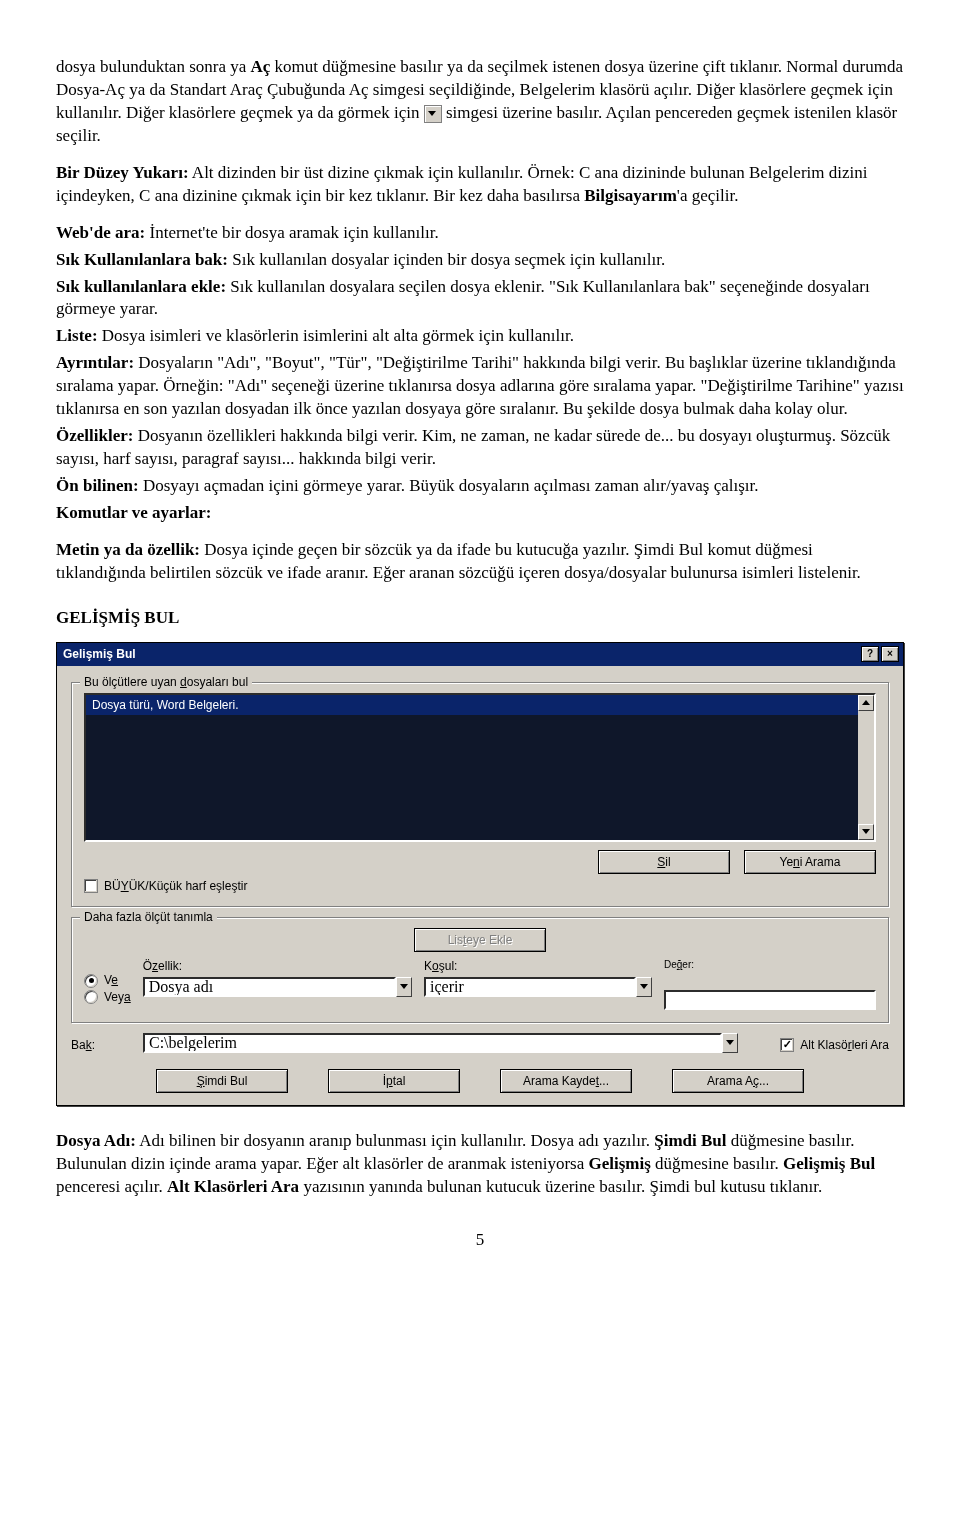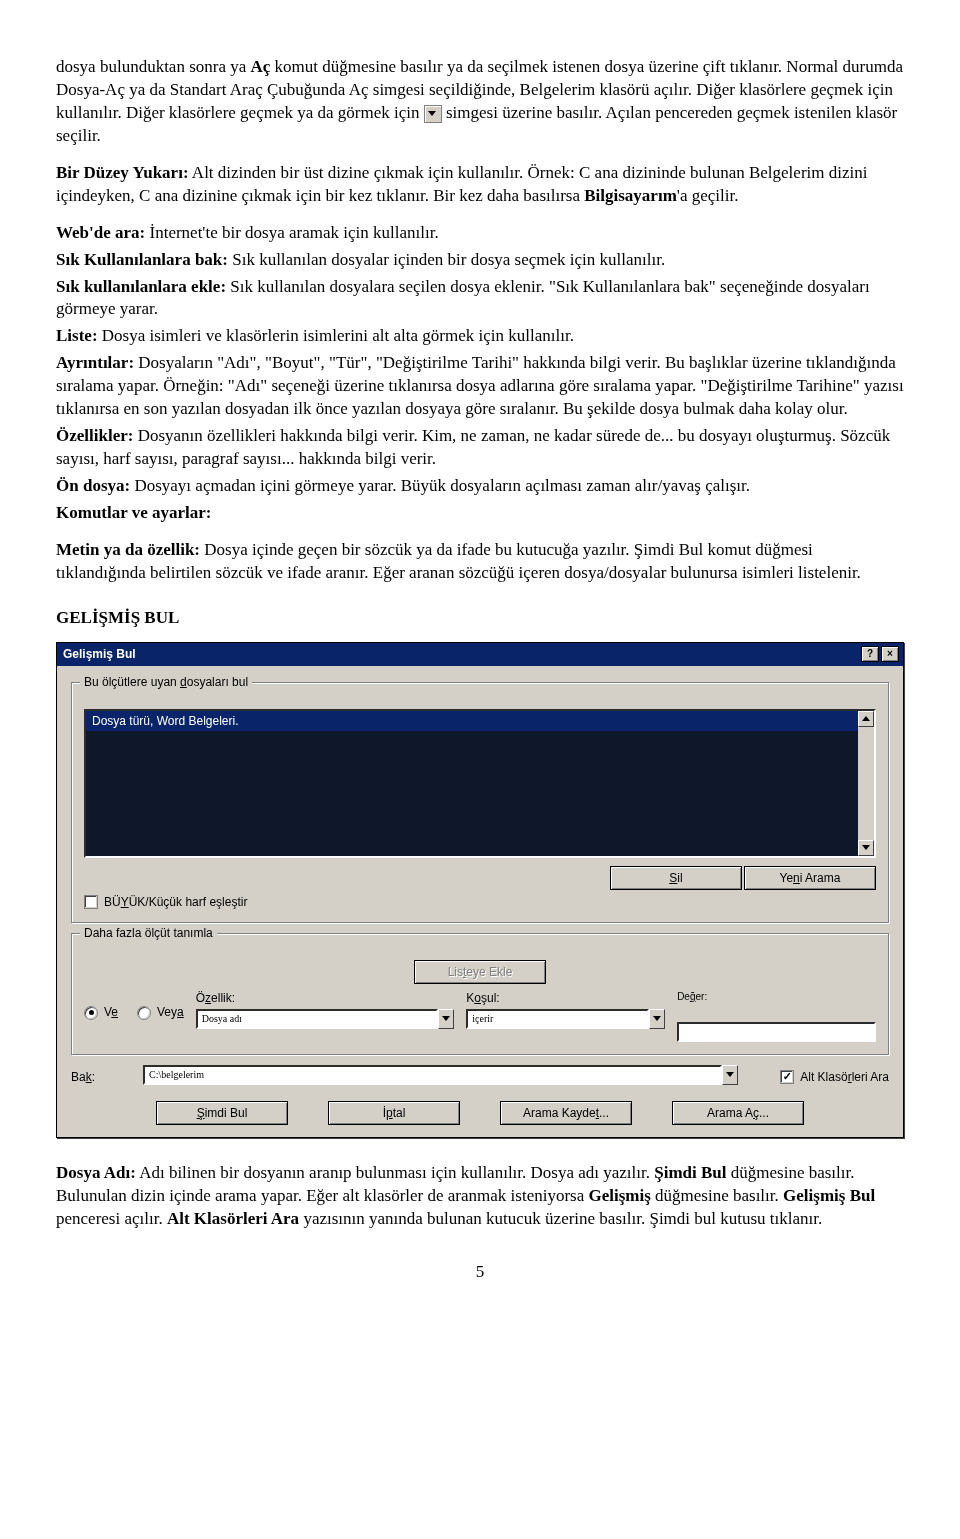--- a/index.html
+++ b/index.html
@@ -6,41 +6,41 @@
 p{margin:0 0 4px 0}
 .spaced{margin-top:14px}
 .section-h{font-weight:700;margin-top:22px}
 .inline-icon{display:inline-block;width:16px;height:16px;background:#d4d0c8;border:1px solid #808080;vertical-align:middle;position:relative;box-shadow:inset 1px 1px 0 #fff}
 .inline-icon::after{content:"";position:absolute;left:3px;top:5px;border-left:4px solid transparent;border-right:4px solid transparent;border-top:5px solid #000}
 .dialog{font-family:Tahoma,Arial,sans-serif;font-size:12px;color:#000;margin-top:12px;border:1px solid #000;background:#d4d0c8;box-shadow:1px 1px 0 #404040}
 .titlebar{background:linear-gradient(to right,#0a246a,#0a246a);color:#fff;padding:3px 4px 4px 6px;font-weight:700;display:flex;align-items:center}
 .titlebar span{flex:1}
 .title-btn{width:16px;height:14px;margin-left:2px;background:#d4d0c8;border:1px solid #000;box-shadow:inset 1px 1px 0 #fff,inset -1px -1px 0 #808080;display:flex;align-items:center;justify-content:center;font-family:Arial;font-size:10px;font-weight:700;color:#000}
 .body{padding:10px 14px 12px 14px}
-.group{border:1px solid #808080;box-shadow:inset 1px 1px 0 #fff, 1px 1px 0 #fff;padding:26px 12px 12px 12px;margin:6px 0 10px 0;position:relative}
+.group{border:1px solid #808080;box-shadow:inset 1px 1px 0 #fff, 1px 1px 0 #fff;padding:10px 12px 12px 12px;margin:6px 0 10px 0;position:relative}
 .group-title{position:absolute;top:-9px;left:8px;background:#d4d0c8;padding:0 4px;font-size:12px}
 .listbox{background:#0f172a;border:2px inset #fff;border-top-color:#808080;border-left-color:#808080;height:145px;position:relative}
 .listbox .row{background:#0a246a;color:#fff;padding:2px 6px;font-size:12px}
 .vscroll{position:absolute;right:0;top:0;width:16px;height:100%;background:#d4d0c8}
 .vbtn{width:16px;height:16px;background:#d4d0c8;border:1px solid #fff;border-right-color:#404040;border-bottom-color:#404040;box-sizing:border-box;display:flex;align-items:center;justify-content:center}
 .triu{border-left:4px solid transparent;border-right:4px solid transparent;border-bottom:5px solid #000}
 .trid{border-left:4px solid transparent;border-right:4px solid transparent;border-top:5px solid #000}
 .btn{background:#d4d0c8;border:1px solid #000;box-shadow:inset 1px 1px 0 #fff,inset -1px -1px 0 #808080;padding:3px 0;text-align:center;font-size:12px;width:130px}
 .btn.disabled{color:#808080;text-shadow:1px 1px 0 #fff}
-.row-btns{display:flex;justify-content:flex-end;gap:2px;margin-top:8px}
+.row-btns{display:flex;justify-content:flex-end;gap:14px;margin-top:8px}
 .row-under{display:flex;justify-content:space-between;align-items:center;margin-top:4px}
 .chk,.radio{display:inline-flex;align-items:center;gap:6px;font-size:12px}
 .chk-box{width:12px;height:12px;background:#fff;border:1px solid #808080;box-shadow:inset -1px -1px 0 #d4d0c8, inset 1px 1px 0 #404040}
 .chk-box.checked::after{content:"✓";font-size:11px;line-height:10px;display:block;text-align:center;font-weight:700}
 .radio-dot{width:12px;height:12px;border-radius:50%;background:#fff;border:1px solid #808080;box-shadow:inset -1px -1px 0 #d4d0c8, inset 1px 1px 0 #404040;display:flex;align-items:center;justify-content:center}
 .radio-dot.sel::after{content:"";width:5px;height:5px;background:#000;border-radius:50%}
 .frow{display:flex;align-items:flex-end;gap:12px;margin-bottom:8px}
 .label{width:60px;font-size:12px}
 .combo{flex:1;display:flex;height:20px}
-.combo input{flex:1;border:2px inset #fff;border-top-color:#808080;border-left-color:#808080;font-family:Tahoma;font-size:10px;padding:0 4px;background:#fff}
+.combo input{flex:1;border:2px inset #fff;border-top-color:#808080;border-left-color:#808080;font-family:Tahoma;font-size:16px;padding:0 4px;background:#fff}
 .combo .vbtn{border:1px solid #404040;border-top-color:#fff;border-left-color:#fff;height:20px}
 .bottom-row{display:flex;justify-content:center;gap:40px;padding-top:8px}
 .bottom-row .btn{width:130px}
 .page-num{text-align:center;font-size:17px;margin-top:30px}
 .under{text-decoration:underline}
 </style>
 </head>
 <body>
 
 <p>
@@ -50,21 +50,21 @@
 <p class="spaced">
 <b>Bir Düzey Yukarı:</b><span> Alt dizinden bir üst dizine çıkmak için kullanılır. Örnek: C ana dizininde bulunan Belgelerim dizini içindeyken, C ana dizinine çıkmak için bir kez tıklanır. Bir kez daha basılırsa </span><b>Bilgisayarım</b><span>'a geçilir.</span>
 </p>
 
 <p class="spaced"><b>Web'de ara:</b><span> İnternet'te bir dosya aramak için kullanılır.</span></p>
 <p><b>Sık Kullanılanlara bak:</b><span> Sık kullanılan dosyalar içinden bir dosya seçmek için kullanılır.</span></p>
 <p><b>Sık kullanılanlara ekle:</b><span> Sık kullanılan dosyalara seçilen dosya eklenir. "Sık Kullanılanlara bak" seçeneğinde dosyaları görmeye yarar.</span></p>
 <p><b>Liste:</b><span> Dosya isimleri ve klasörlerin isimlerini alt alta görmek için kullanılır.</span></p>
 <p><b>Ayrıntılar:</b><span> Dosyaların "Adı", "Boyut", "Tür", "Değiştirilme Tarihi" hakkında bilgi verir. Bu başlıklar üzerine tıklandığında sıralama yapar. Örneğin: "Adı" seçeneği üzerine tıklanırsa dosya adlarına göre sıralama yapar. "Değiştirilme Tarihine" yazısı tıklanırsa en son yazılan dosyadan ilk önce yazılan dosyaya göre sıralanır. Bu şekilde dosya bulmak daha kolay olur.</span></p>
 <p><b>Özellikler:</b><span> Dosyanın özellikleri hakkında bilgi verir. Kim, ne zaman, ne kadar sürede de... bu dosyayı oluşturmuş. Sözcük sayısı, harf sayısı, paragraf sayısı... hakkında bilgi verir.</span></p>
-<p><b>Ön dosya:</b><span> Dosyayı açmadan içini görmeye yarar. Büyük dosyaların açılması zaman alır/yavaş çalışır.</span></p>
+<p><b>Ön bilinen:</b><span> Dosyayı açmadan içini görmeye yarar. Büyük dosyaların açılması zaman alır/yavaş çalışır.</span></p>
 <p><b>Komutlar ve ayarlar:</b></p>
 
 <p class="spaced"><b>Metin ya da özellik:</b><span>  Dosya içinde geçen bir sözcük ya da ifade bu kutucuğa yazılır. Şimdi Bul komut düğmesi tıklandığında belirtilen sözcük ve ifade aranır. Eğer aranan sözcüğü içeren dosya/dosyalar bulunursa isimleri listelenir.</span></p>
 
 <p class="section-h">GELİŞMİŞ BUL</p>
 
 <div class="dialog">
   <div class="titlebar">
     <span>Gelişmiş Bul</span>
     <div class="title-btn">?</div>
@@ -97,21 +97,21 @@
         </label>
       </div>
     </div>
 
     <div class="group">
       <div class="group-title">Daha fazla ölçüt tanımla</div>
       <div style="display:flex;justify-content:center;margin-bottom:6px">
         <div class="btn disabled">Lis<span class="under">t</span>eye Ekle</div>
       </div>
       <div style="display:flex;gap:12px;align-items:flex-start">
-        <div style="display:flex;flex-direction:row;gap:19px;padding-top:14px">
+        <div style="display:flex;flex-direction:column;gap:0;padding-top:14px">
           <label class="radio">
               <span class="radio-dot sel"></span>
               <span>V<span class="under">e</span></span>
             </label>
           <label class="radio">
               <span class="radio-dot"></span>
               <span>Vey<span class="under">a</span></span>
             </label>
         </div>
         <div style="flex:1.3">

